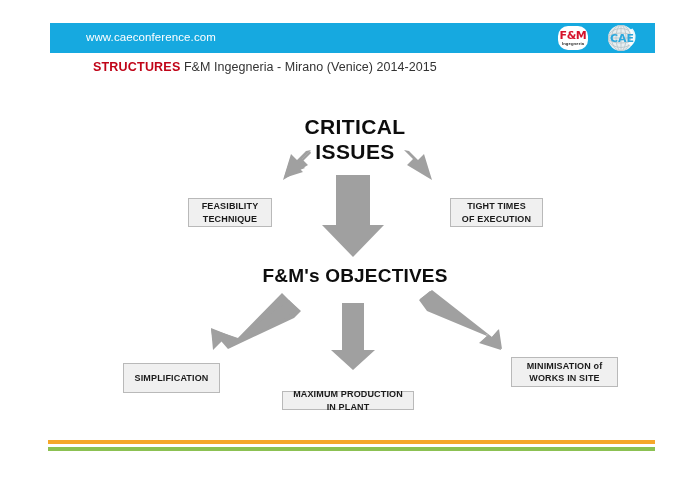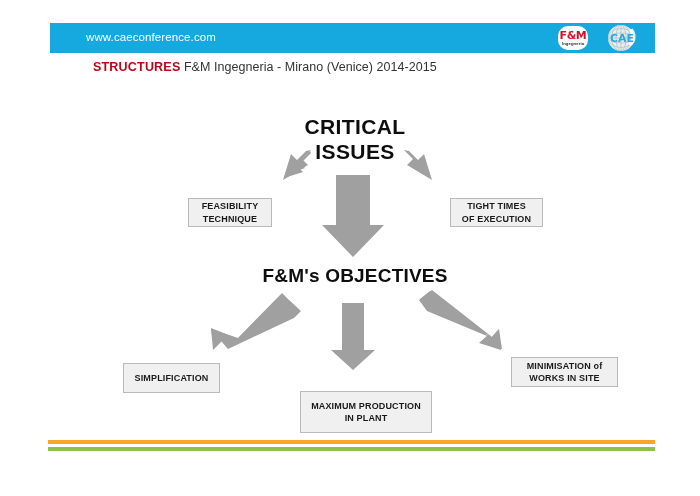--- a/index.html
+++ b/index.html
@@ -134,21 +134,21 @@
     font-weight: bold;
     color: #1a1a1a;
     line-height: 1.35;
     letter-spacing: 0.15px;
     box-sizing: border-box;
     margin-top: 20px;
   }
   #box-feasibility  { left: 188px; top: 178px; width: 84px;  height: 29px; }
   #box-tight        { left: 450px; top: 178px; width: 93px;  height: 29px; }
   #box-simplify     { left: 123px; top: 343px; width: 97px;  height: 30px; }
-  #box-maxprod      { left: 300px; top: 371px; width: 132px; height: 42px; }
+  #box-maxprod      { left: 282px; top: 371px; width: 132px; height: 19px; }
   #box-minimisation { left: 511px; top: 337px; width: 107px; height: 30px; }
 
   
   #arrows {
     position: absolute;
     left: 0;
     top: 0;
     width: 700px;
     height: 496px;
     pointer-events: none;

